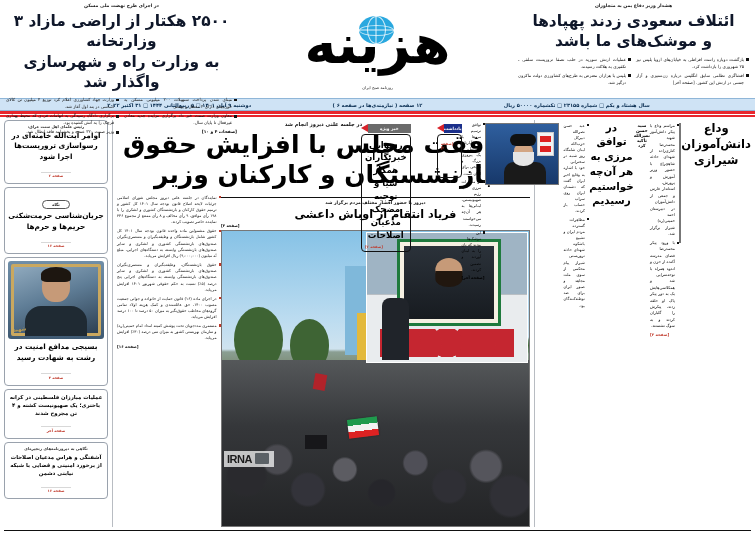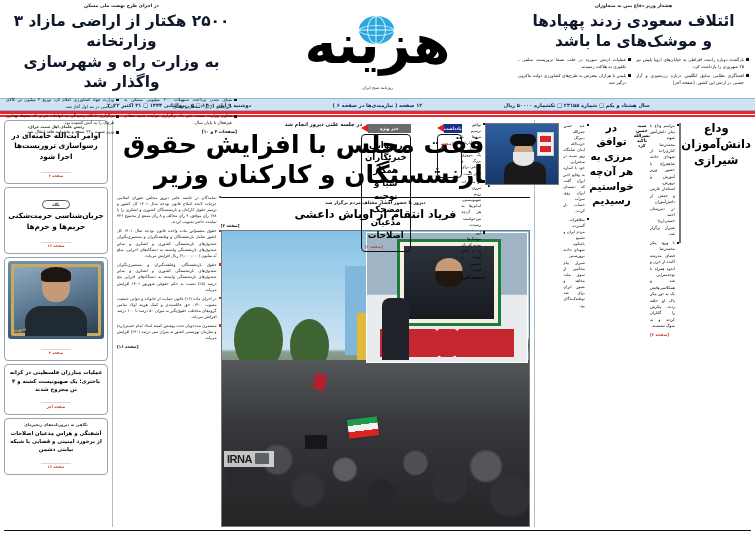--- a/index.html
+++ b/index.html
@@ -370,20 +370,21 @@
       </div>
 
       <div class="rbox">
         <div class="portrait">
           <div class="p-frame"></div>
           <div class="p-body"></div>
           <div class="p-head"></div>
           <div class="p-hair"></div>
           <div class="p-sig">شهید</div>
         </div>
+        <div class="rb-title" style="margin-top:3px">بسیجی مدافع امنیت در رشت به شهادت رسید</div>
         <div class="pill">صفحه ۳</div>
       </div>
 
       <div class="rbox">
         <div class="rb-title sm">عملیات مبارزان فلسطینی در کرانه باختری؛ یک صهیونیست کشته و ۴ تن مجروح شدند</div>
         <div class="pill">صفحه آخر</div>
       </div>
 
       <div class="rbox">
         <div class="rb-kick">نگاهی به دیروزنامه‌های زنجیره‌ای</div>

